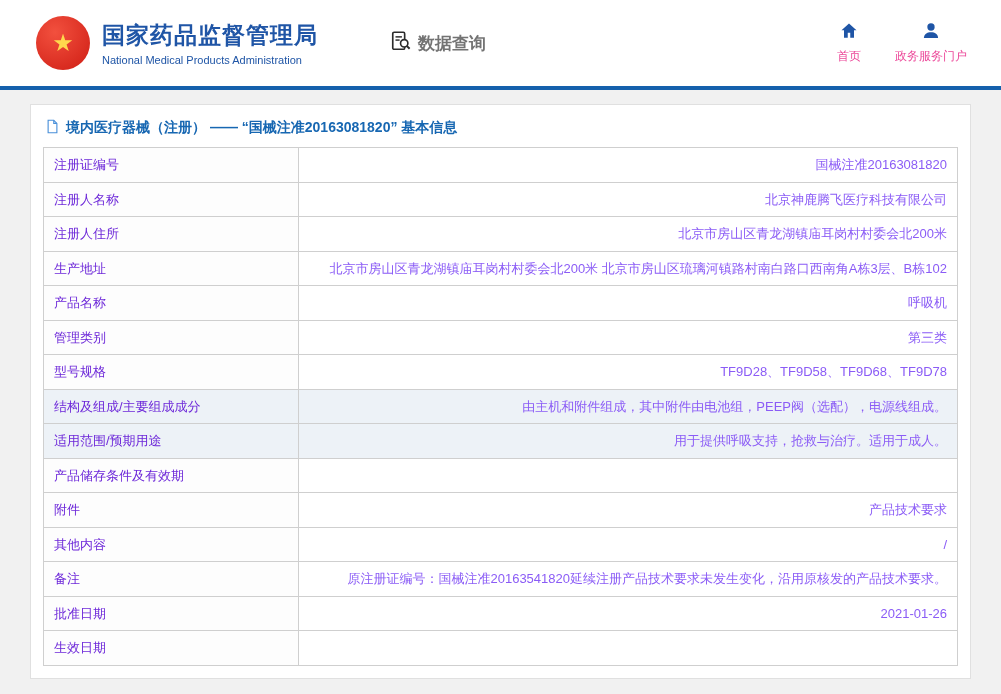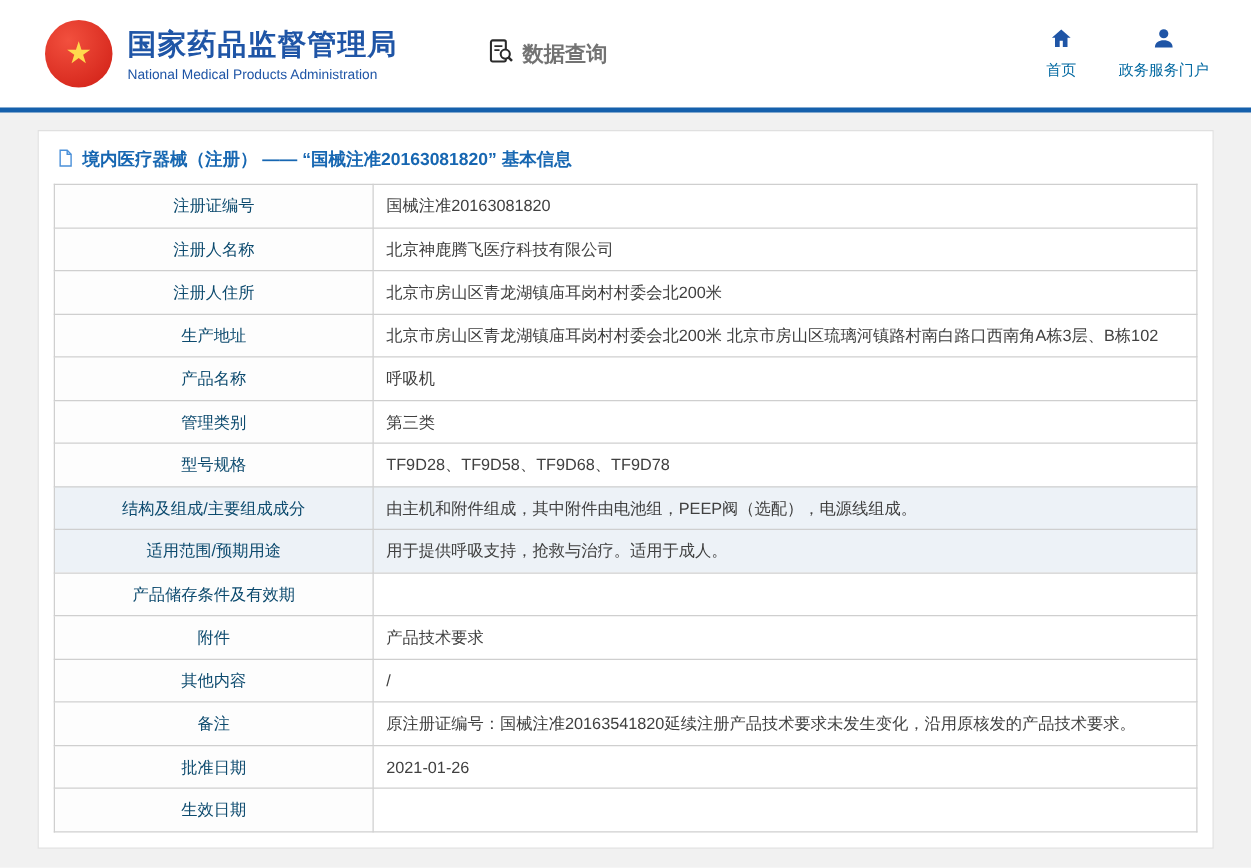--- a/index.html
+++ b/index.html
@@ -26,21 +26,21 @@
   .agency-zh { font-size: 23px; font-weight: bold; color: #1f55a6; letter-spacing: 1px; }
   .agency-en { font-size: 11px; color: #1f55a6; margin-top: 3px; }
   .section-label {
     margin-left: 72px; display: flex; align-items: center; gap: 6px;
     font-size: 17px; font-weight: bold; color: #737373; cursor: pointer;
   }
   .header-spacer { flex: 1; }
   .header-nav { display: flex; gap: 34px; align-items: flex-end; }
   .nav-item {
     display: flex; flex-direction: column; align-items: center; gap: 4px;
-    font-size: 12px; color: #0369a1; text-decoration: none; cursor: pointer;
+    font-size: 12px; color: #ec4899; text-decoration: none; cursor: pointer;
   }
   .blue-line { height: 4px; background: #1560ac; }
 
   
   .content { padding: 14px 30px 8px 30px; }
   .panel {
     background: #fff; border: 1px solid #e0e0e0;
     padding: 10px 12px 12px 12px;
   }
   .panel-title {
@@ -50,22 +50,22 @@
   }
   table.info {
     width: 100%; border-collapse: collapse; font-size: 13px;
   }
   table.info td {
     border: 1px solid #cfcfcf;
     padding: 7px 10px;
     line-height: 1.5;
     vertical-align: middle;
   }
-  td.lbl { width: 255px; text-align: center; color: #0c4a6e; background: #fdfdfd; }
-  td.val { text-align: left; color: #404040; }
+  td.lbl { width: 255px; text-align: left; color: #6d28d9; background: #fdfdfd; }
+  td.val { text-align: right; color: #8b5cf6; }
   tr.hl td { background: #edf2f7; }
   .empty-cell { height: 13px; }
 </style>
 </head>
 <body>
 
 <header class="site-header">
   <div class="logo">
     <span class="star">★</span>
   </div>

